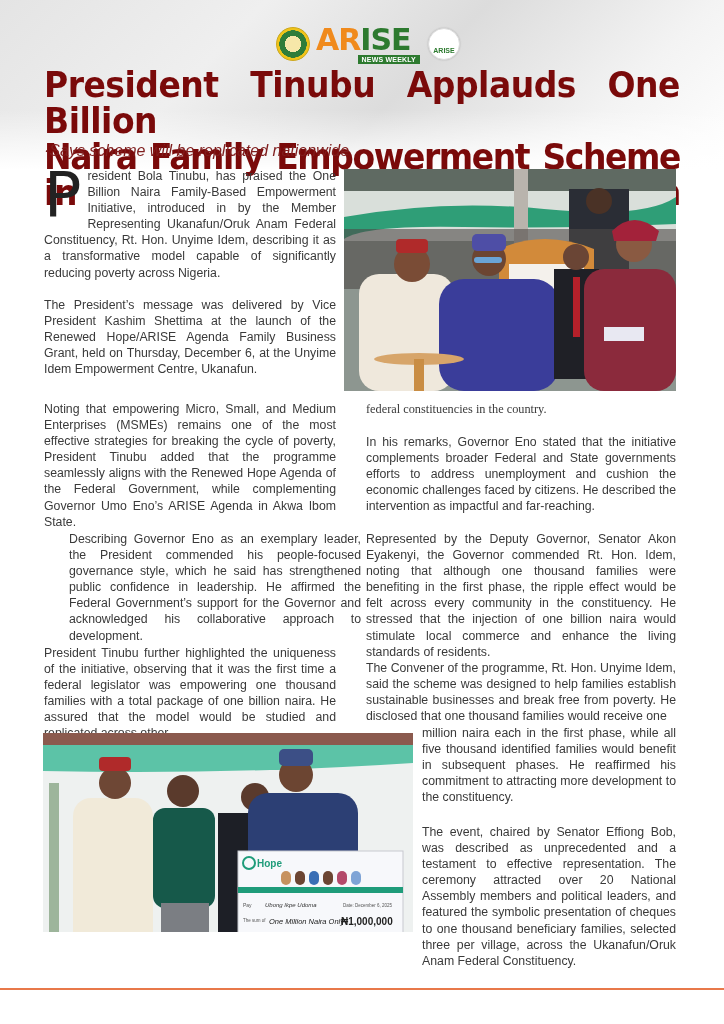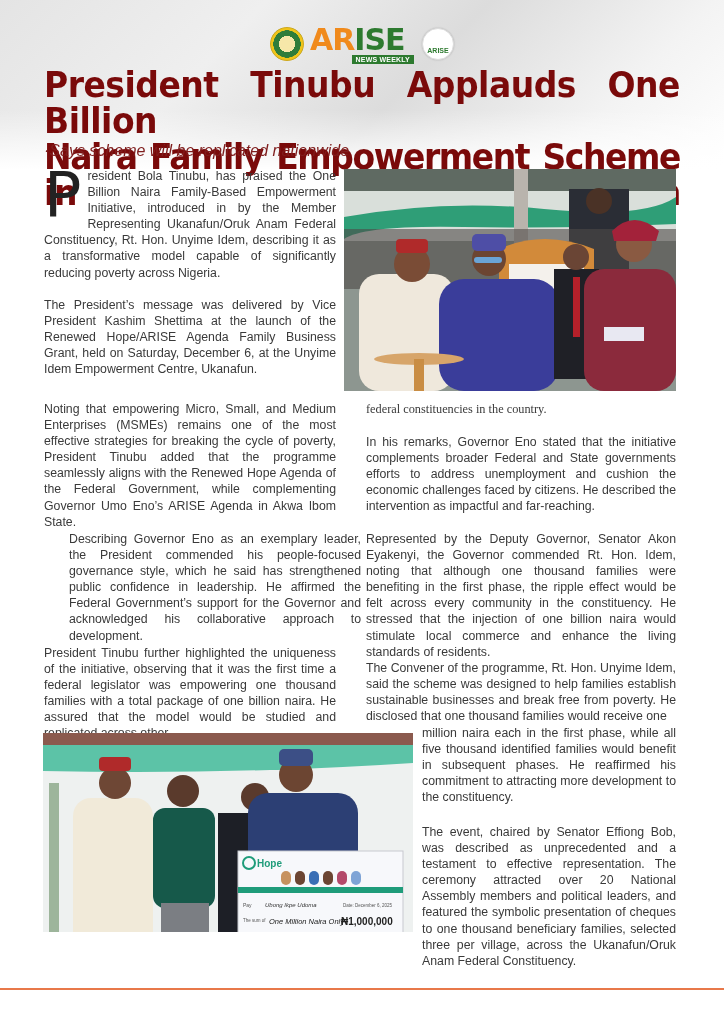--- a/index.html
+++ b/index.html
@@ -9,21 +9,21 @@
     .top-band {
       position: absolute; left: 0; top: 0; width: 724px; height: 170px;
       background: linear-gradient(135deg, #e4e4e4 0%, #efefef 30%, #dcdcdc 55%, #f3f3f3 80%, #ffffff 100%);
     }
     .top-band::after {
       content: ""; position: absolute; left: 0; right: 0; bottom: 0; height: 60px;
       background: linear-gradient(to bottom, rgba(255,255,255,0), #ffffff);
     }
 
     
-    .masthead { position: absolute; left: 270px; top: 20px; width: 190px; height: 48px; display: flex; align-items: center; gap: 4px; }
+    .masthead { position: absolute; left: 270px; top: 20px; width: 190px; height: 48px; display: flex; align-items: center; gap: 4px; justify-content: flex-end; }
     .seal {
       width: 34px; height: 34px; border-radius: 50%;
       background: radial-gradient(circle, #f6e7a9 0 35%, #2f7d3a 36% 60%, #f0c419 61% 72%, #2f7d3a 73%);
       border: 1px solid #cfa81a;
     }
     .brand { position: relative; width: 110px; height: 44px; }
     .brand-word {
       position: absolute; left: 2px; top: 2px; font-family: "DejaVu Sans", sans-serif; font-weight: bold;
       font-size: 30px; letter-spacing: -1px; line-height: 32px; color: #f08a1c;
     }
@@ -93,21 +93,21 @@
 <h1 class="headline">
   <span class="l1">President Tinubu Applauds One Billion</span>
   <span class="l2">Naira Family Empowerment Scheme in A'Ibom</span>
 </h1>
 <div class="subhead">·Says scheme will be replicated nationwide</div>
 
 <div class="txt" style="left:44px; top:168px; width:292px;">
   <span class="dropcap">P</span>
   <span>resident Bola Tinubu, has praised the One Billion Naira Family-Based Empowerment Initiative, introduced in by the Member Representing Ukanafun/Oruk Anam Federal Constituency, Rt. Hon. Unyime Idem, describing it as a transformative model capable of significantly reducing poverty across Nigeria.</span>
 </div>
-<div class="txt" style="left:44px; top:297px; width:292px;">The President’s message was delivered by Vice President Kashim Shettima at the launch of the Renewed Hope/ARISE Agenda Family Business Grant, held on Saturday, December 6, at the Unyime Idem Empowerment Centre, Ukanafun.</div>
+<div class="txt" style="left:44px; top:297px; width:292px;">The President’s message was delivered by Vice President Kashim Shettima at the launch of the Renewed Hope/ARISE Agenda Family Business Grant, held on Thursday, December 6, at the Unyime Idem Empowerment Centre, Ukanafun.</div>
 
 <div class="photo photo1">
   <svg width="332" height="222" viewBox="0 0 332 222">
     <rect x="0" y="0" width="332" height="222" fill="#8d9690"></rect>
     <rect x="0" y="0" width="332" height="22" fill="#5f6a62"></rect>
     <rect x="0" y="22" width="332" height="50" fill="#d9dfda"></rect>
     <path d="M0 48 Q100 30 200 40 T332 28 L332 55 Q220 60 120 58 T0 70 Z" fill="#2f9e77"></path>
     <rect x="170" y="0" width="14" height="150" fill="#b9b4ad"></rect>
     <rect x="225" y="20" width="60" height="120" fill="#2a2d35"></rect>
     <circle cx="255" cy="32" r="13" fill="#4a3226"></circle>

